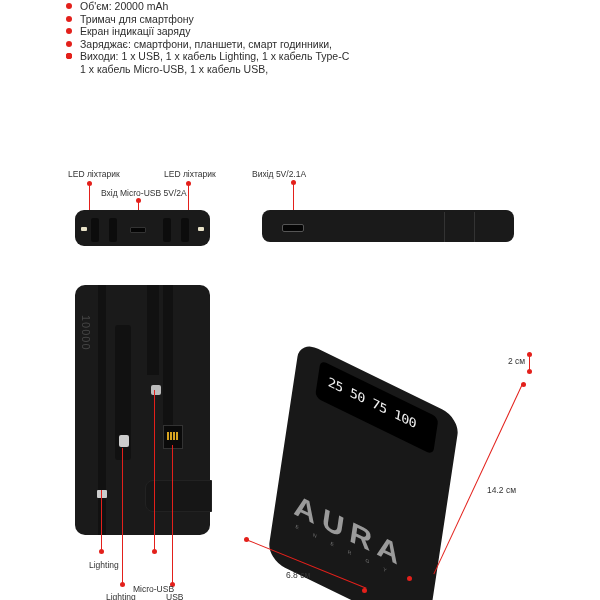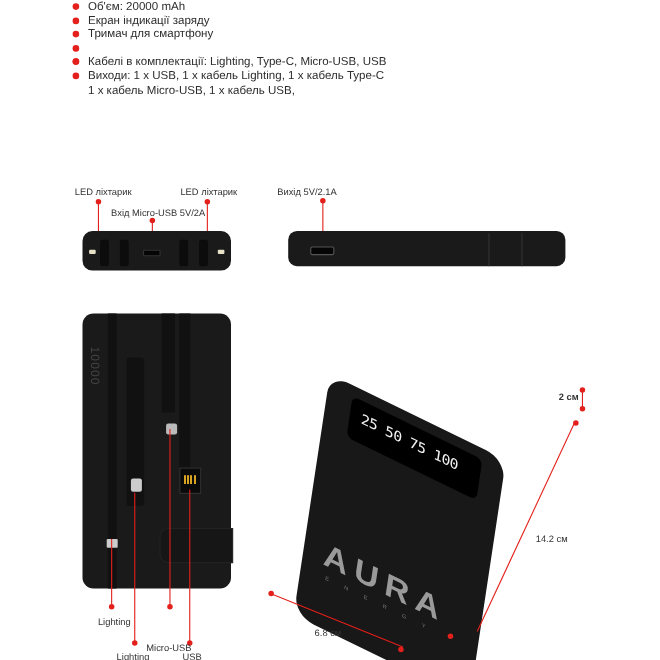--- a/index.html
+++ b/index.html
@@ -14,25 +14,25 @@
   .pin { position:absolute; width:5px; height:5px; border-radius:50%; background:#e3201b; }
   .vline { position:absolute; width:1px; background:#e3201b; }
   .dline { position:absolute; height:1px; background:#e3201b; transform-origin:0 0; }
   .dev { position:absolute; background:#1a1a1a; }
 </style>
 </head>
 <body>
 
 <ul class="features">
   <li><span class="dot"></span><span>Об'єм: 20000 mAh</span></li>
+  <li><span class="dot"></span><span>Тримач для смартфону</span></li>
   <li><span class="dot"></span><span>Екран індикації заряду</span></li>
-  <li><span class="dot"></span><span>Тримач для смартфону</span></li>
-  <li><span class="dot"></span><br></li>
+  <li><span class="dot"></span><span>Заряджає: смартфони, планшети, смарт годинники,</span><br></li>
   <li><span class="dot"></span></li>
-  <li><span class="dot"></span><span>Кабелі в комплектації: Lighting, Type-C, Micro-USB, USB</span></li>
+  <li><span class="dot"></span></li>
   <li><span class="dot"></span><span>Виходи: 1 x USB, 1 x кабель Lighting, 1 x кабель Type-C</span><br><span>1 x кабель Micro-USB, 1 x кабель USB,</span></li>
 </ul>
 
 <div>
   <span class="lbl" style="left:68px;top:169px;">LED ліхтарик</span>
   <span class="lbl" style="left:164px;top:169px;">LED ліхтарик</span>
   <span class="lbl" style="left:101px;top:188px;">Вхід Micro-USB 5V/2A</span>
   <span class="pin" style="left:87px;top:181px;"></span>
   <div class="vline" style="left:89px;top:183px;height:42px;"></div>
   <span class="pin" style="left:186px;top:181px;"></span>
@@ -96,21 +96,21 @@
     <div style="position:absolute;left:22px;top:10px;width:118px;height:40px;background:#000;border-radius:6px;">
       <div style="position:absolute;left:10px;top:10px;color:#f2f2f2;font-family:'DejaVu Sans Mono',monospace;font-size:13px;letter-spacing:-0.5px;">25 50 75 100</div>
     </div>
     <div style="position:absolute;left:18px;top:150px;color:#9a9a9a;font-size:30px;letter-spacing:6px;font-weight:bold;">AURA</div>
     <div style="position:absolute;left:22px;top:185px;color:#777;font-size:5px;letter-spacing:14px;">ENERGY</div>
   </div>
 
   <span class="pin" style="left:527px;top:352px;"></span>
   <div class="vline" style="left:529px;top:354px;height:17px;"></div>
   <span class="pin" style="left:527px;top:369px;"></span>
-  <span class="lbl" style="left:508px;top:356px;font-weight:bold;">2 см</span>
+  <span class="lbl" style="left:508px;top:356px;">2 см</span>
 
   <span class="pin" style="left:521px;top:382px;"></span>
   <div class="dline" style="left:523px;top:384px;width:210px;transform:rotate(115deg);"></div>
   <span class="pin" style="left:407px;top:576px;"></span>
   <span class="lbl" style="left:487px;top:485px;">14.2 см</span>
 
   <span class="pin" style="left:244px;top:537px;"></span>
   <div class="dline" style="left:246px;top:539px;width:130px;transform:rotate(22deg);"></div>
   <span class="pin" style="left:362px;top:588px;"></span>
   <span class="lbl" style="left:286px;top:570px;">6.8 см</span>

